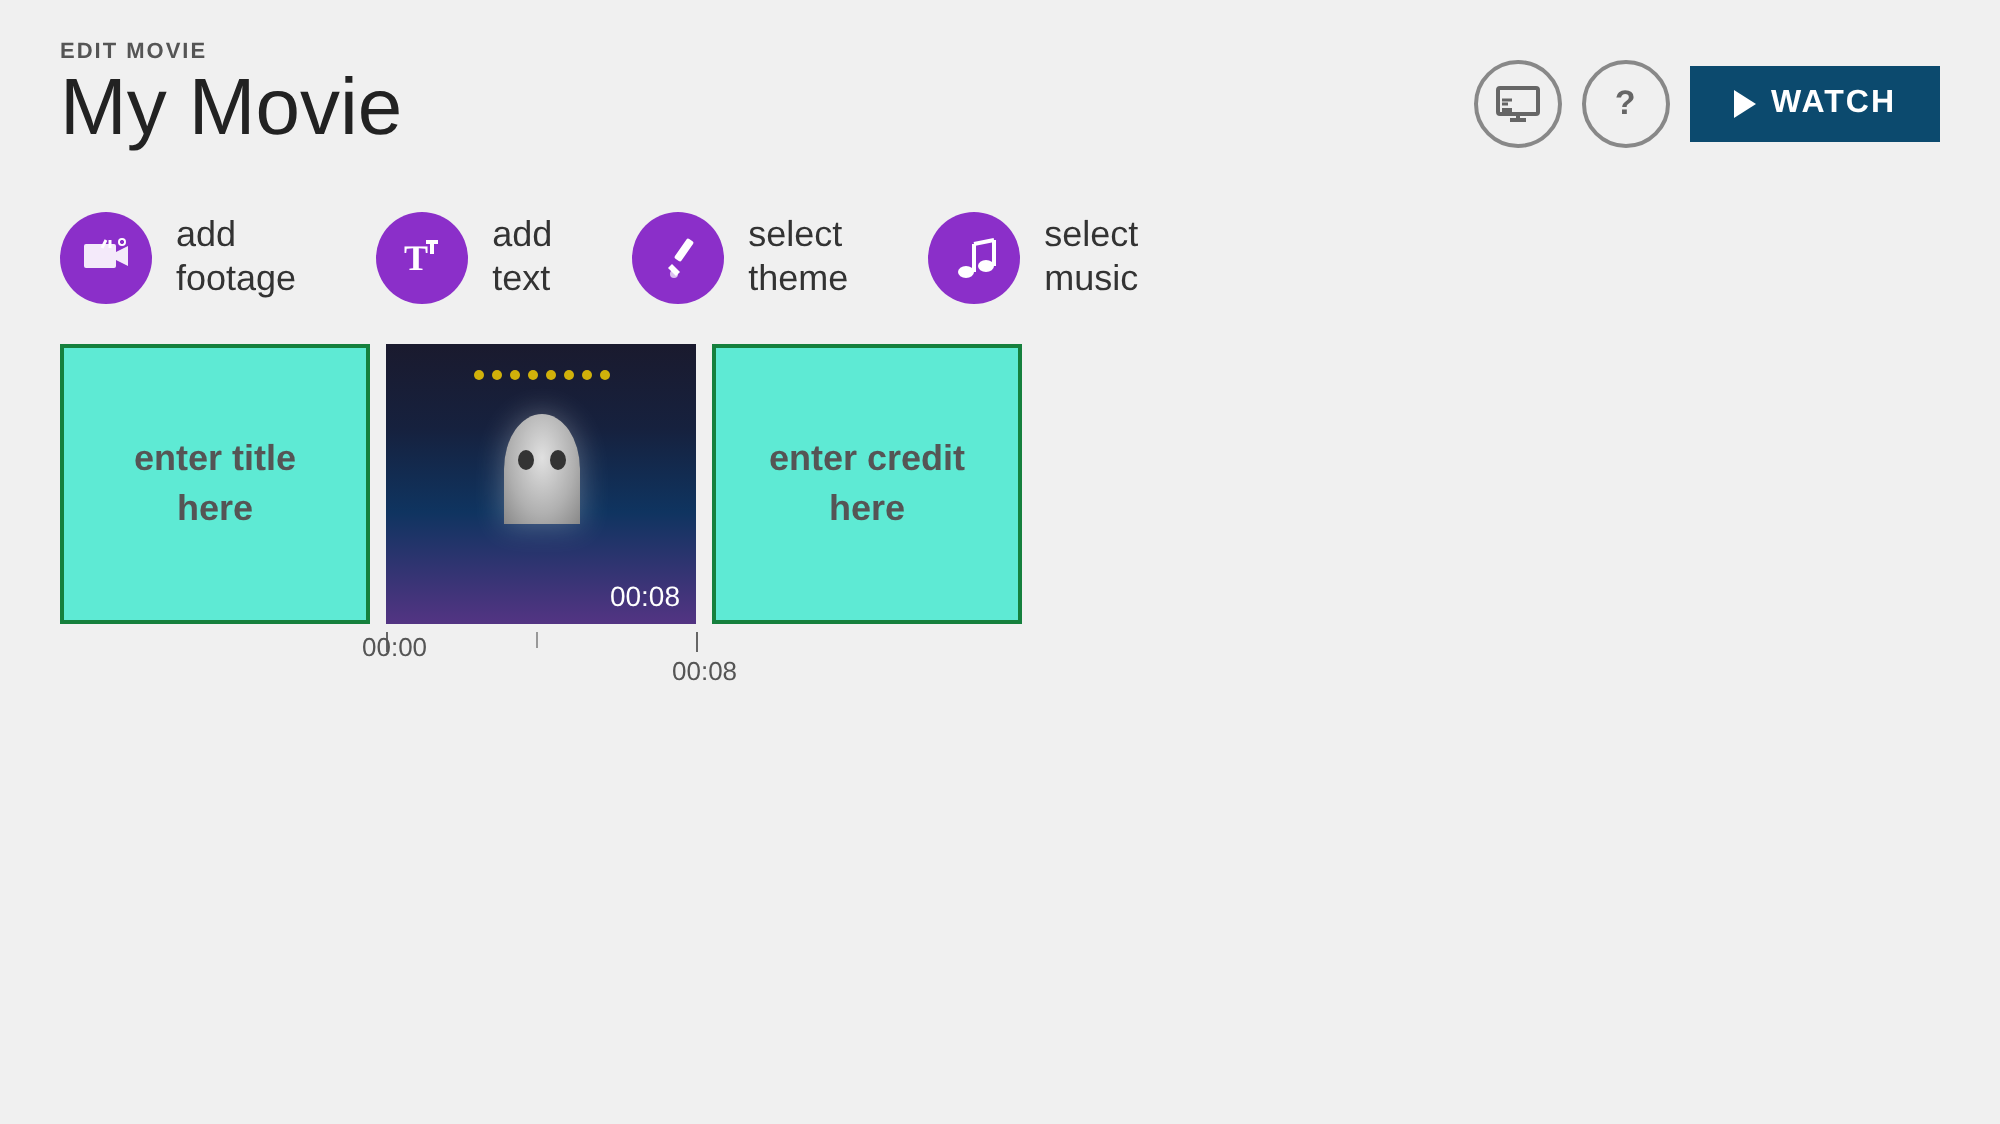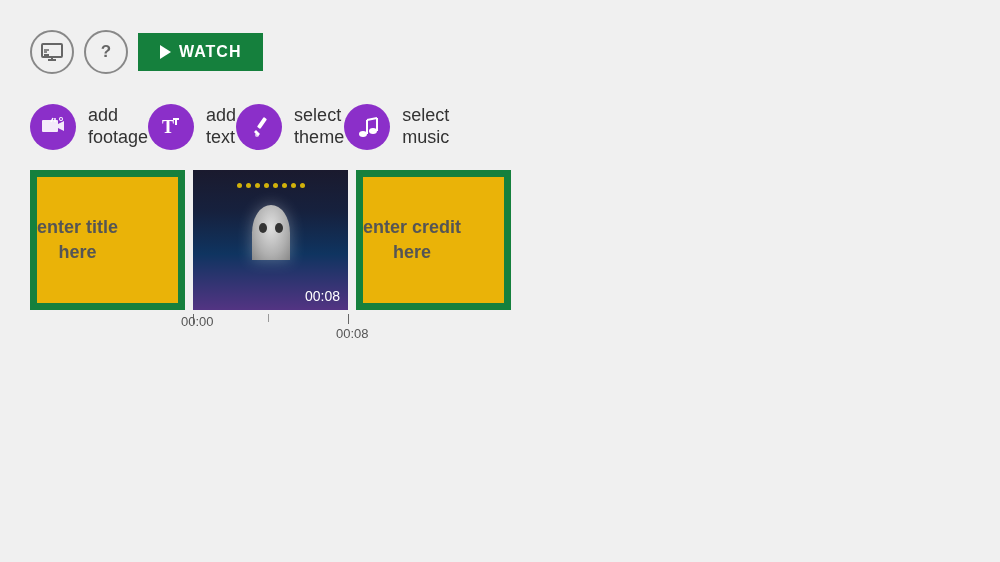--- a/index.html
+++ b/index.html
@@ -53,21 +53,21 @@
       background: transparent;
       display: flex;
       align-items: center;
       justify-content: center;
       cursor: pointer;
       color: #555;
       font-size: 16px;
     }
 
     .watch-btn {
-      background: #15803d;
+      background: #0c4a6e;
       color: white;
       border: none;
       padding: 10px 22px;
       font-size: 16px;
       font-weight: 600;
       letter-spacing: 1px;
       cursor: pointer;
       display: flex;
       align-items: center;
       gap: 8px;
@@ -80,20 +80,21 @@
       border-top: 7px solid transparent;
       border-bottom: 7px solid transparent;
       border-left: 11px solid white;
     }
 
     
     .toolbar {
       display: flex;
       align-items: flex-end;
       padding: 20px 30px;
+      gap: 40px;
     }
 
     .tool-item {
       display: flex;
       align-items: center;
       gap: 12px;
       cursor: pointer;
     }
 
     .tool-circle {
@@ -125,25 +126,25 @@
 
     .clips-row {
       display: flex;
       align-items: flex-start;
       gap: 0;
     }
 
     .clip-placeholder {
       width: 155px;
       height: 140px;
-      border: 7px solid #15803d;
-      background: #eab308;
-      display: flex;
-      align-items: center;
-      justify-content: flex-start;
+      border: 2px solid #15803d;
+      background: #5eead4;
+      display: flex;
+      align-items: center;
+      justify-content: center;
       cursor: pointer;
     }
 
     .clip-placeholder-text {
       font-size: 18px;
       font-weight: 600;
       color: #555;
       text-align: center;
       line-height: 1.4;
     }
@@ -229,20 +230,24 @@
     
     .clip-gap {
       width: 8px;
       flex-shrink: 0;
     }
   </style>
 </head>
 <body>
 
 <div class="header">
+  <div class="title-block">
+    <div class="edit-label">EDIT MOVIE</div>
+    <div class="movie-title">My Movie</div>
+  </div>
   <div class="header-actions">
     <button class="icon-btn" title="Screen">
       <svg width="22" height="18" viewBox="0 0 22 18" fill="none" xmlns="http://www.w3.org/2000/svg">
         <rect x="1" y="1" width="20" height="13" rx="1" stroke="#666" stroke-width="2" fill="none"></rect>
         <line x1="7" y1="17" x2="15" y2="17" stroke="#666" stroke-width="2"></line>
         <line x1="11" y1="14" x2="11" y2="17" stroke="#666" stroke-width="2"></line>
         <rect x="3" y="11" width="5" height="3" fill="#666"></rect>
         <line x1="3" y1="7" x2="8" y2="7" stroke="#666" stroke-width="1.5"></line>
         <line x1="3" y1="9" x2="6" y2="9" stroke="#666" stroke-width="1.5"></line>
       </svg>

